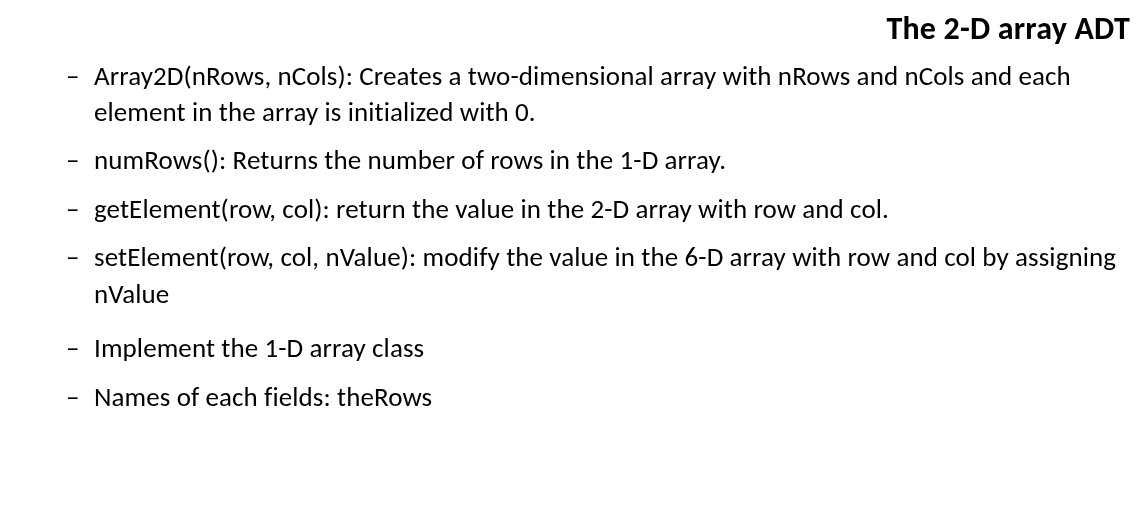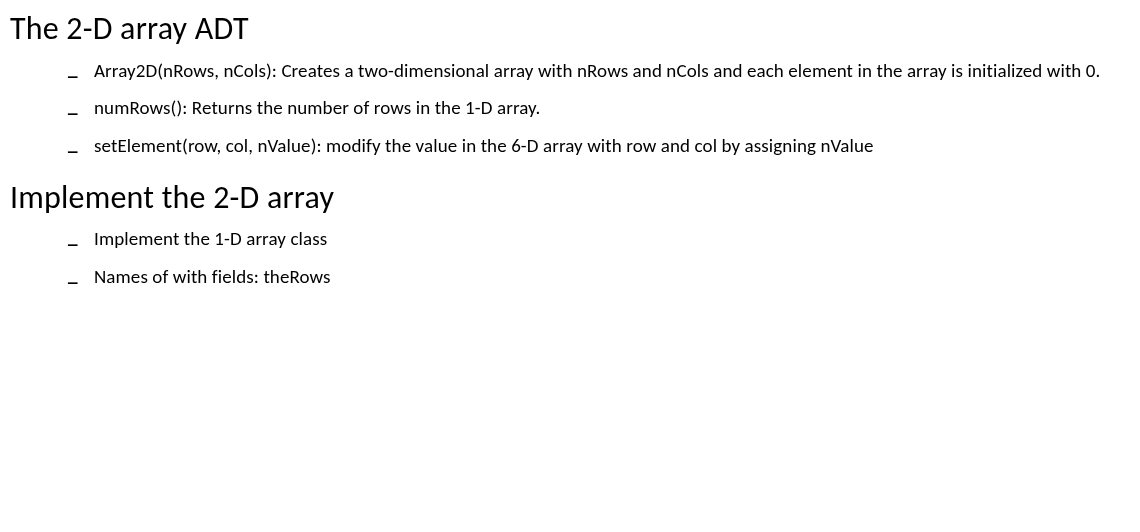--- a/index.html
+++ b/index.html
@@ -11,33 +11,34 @@
       width: 1140px;
       height: 532px;
       background: #ffffff;
       font-family: Calibri, "Segoe UI", Arial, sans-serif;
       color: #000000;
       padding: 8px 10px;
       overflow: hidden;
     }
     .heading {
       font-size: 32px;
-      font-weight: 400;
+      font-weight: 700;
       line-height: 1.3;
       margin-bottom: 8px;
       letter-spacing: 0.2px;
+      text-align: right;
     }
     .bullet-list {
       list-style: none;
       margin-left: 56px;
       margin-bottom: 16px;
     }
     .bullet-item {
       position: relative;
-      font-size: 19px;
+      font-size: 27px;
       line-height: 1.35;
       margin-bottom: 12px;
       padding-left: 28px;
       letter-spacing: 0.1px;
     }
     .bullet-item::before {
       content: "–";
       position: absolute;
       left: 0;
       top: 0;
@@ -48,23 +49,23 @@
     }
   </style>
 </head>
 <body>
 
 <div>
   <div class="heading">The 2-D array ADT</div>
   <ul class="bullet-list">
     <li class="bullet-item">Array2D(nRows, nCols): Creates a two-dimensional array with nRows and nCols and each element in the array is initialized  with 0.</li>
     <li class="bullet-item">numRows(): Returns the number of rows in the 1-D array.</li>
+    <li class="bullet-item">getElement(row, col): return the value in the 2-D array with row and col.</li>
     <li class="bullet-item">setElement(row, col, nValue): modify the value in the 6-D array with row and col by assigning nValue</li>
   </ul>
 </div>
 
 <div class="section-2">
-  <div class="heading">Implement the 2-D array</div>
   <ul class="bullet-list">
     <li class="bullet-item">Implement the 1-D array class</li>
-    <li class="bullet-item">Names of with fields: theRows</li>
+    <li class="bullet-item">Names of each fields: theRows</li>
   </ul>
 </div>
 
 </body></html>

